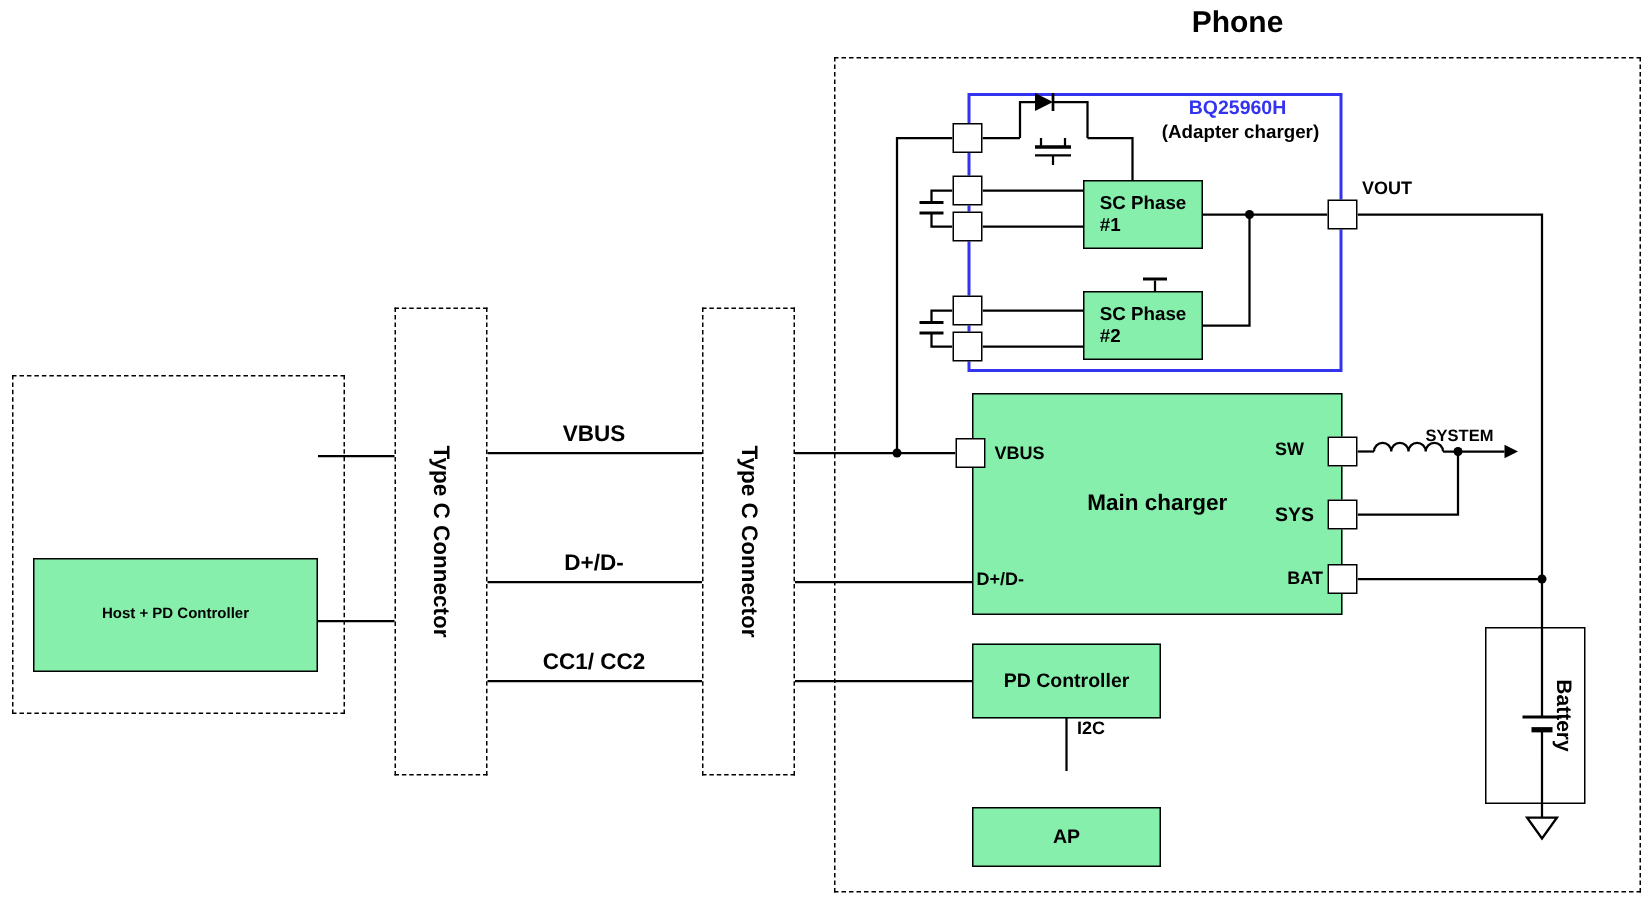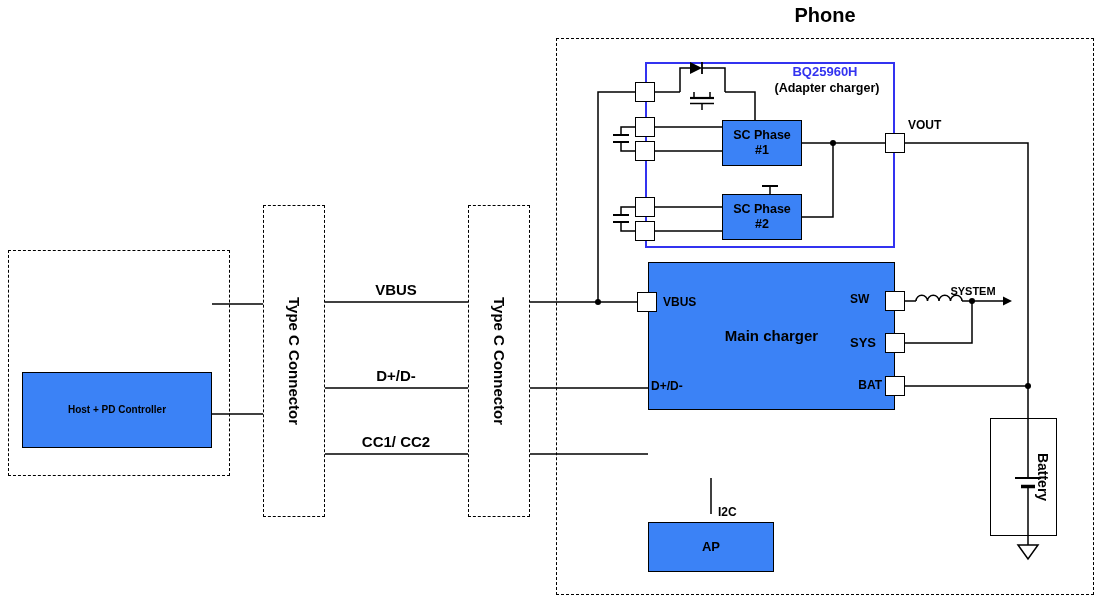--- a/index.html
+++ b/index.html
@@ -3,22 +3,22 @@
 <meta charset="utf-8">
 <style>
   html,body { margin:0; padding:0; background:#fff; }
   .canvas {
     position:relative; width:1100px; height:609px; background:#fff;
     font-family:"Liberation Sans", sans-serif; color:#000; overflow:hidden;
   }
   .abs { position:absolute; box-sizing:border-box; }
   .dashed-box { border:1.5px dashed #000; background:transparent; z-index:1; }
   .solid-box {
-    border:1.6px solid #000; background:#3b82f6; display:flex;
-    align-items:center; justify-content:center; text-align:center;
+    border:1.6px solid #000; background:#86efac; display:flex;
+    align-items:center; justify-content:center; 
     font-weight:bold; z-index:2; line-height:1.2;
   }
   .pre { white-space:pre-line; }
   .pin {
     position:absolute; width:20px; height:20px; background:#fff;
     border:1.6px solid #000; box-sizing:border-box; z-index:5;
   }
   .lbl { position:absolute; font-weight:bold; z-index:6; line-height:1.15;text-align:right; }
   .vtext { writing-mode:vertical-rl; text-orientation:mixed; }
   .wires { position:absolute; left:0; top:0; z-index:4; pointer-events:none; }
@@ -51,22 +51,23 @@
   <div class="lbl" style="left:765px;top:65px;width:120px;text-align:center;font-size:13px;color:#3333f0">BQ25960H</div>
   <div class="lbl" style="left:752px;top:81px;width:150px;text-align:center;font-size:12.5px">(Adapter charger)</div>
 
   <div class="abs solid-box pre" style="left:722px;top:120px;width:80px;height:46px;font-size:12.5px">SC Phase
 #1</div>
   <div class="abs solid-box pre" style="left:722px;top:194px;width:80px;height:46px;font-size:12.5px">SC Phase
 #2</div>
 
   <div class="abs solid-box" style="left:648px;top:262px;width:247px;height:148px;font-size:15px">Main charger</div>
 
-  <div class="lbl" style="left:718px;top:506px;font-size:12px">I2C</div>
-  <div class="abs solid-box" style="left:648px;top:522px;width:126px;height:50px;font-size:13px">AP</div>
+  <div class="abs solid-box" style="left:648px;top:429px;width:126px;height:50px;font-size:13px">PD Controller</div>
+  <div class="lbl" style="left:718px;top:479px;font-size:12px">I2C</div>
+  <div class="abs solid-box" style="left:648px;top:538px;width:126px;height:40px;font-size:13px">AP</div>
 
   <div class="abs" style="left:990px;top:418px;width:67px;height:118px;border:1.6px solid #000;background:#fff;z-index:1">
     <span class="vtext" style="position:absolute;right:5px;top:50%;transform:translateY(-50%);font-weight:bold;font-size:14px">Battery</span>
   </div>
 
   <svg class="wires" width="1100" height="609">
     <g stroke="#000" stroke-width="1.5" fill="none">
 
       <path d="M212,304 H263"></path>
       <path d="M212,414 H263"></path>

